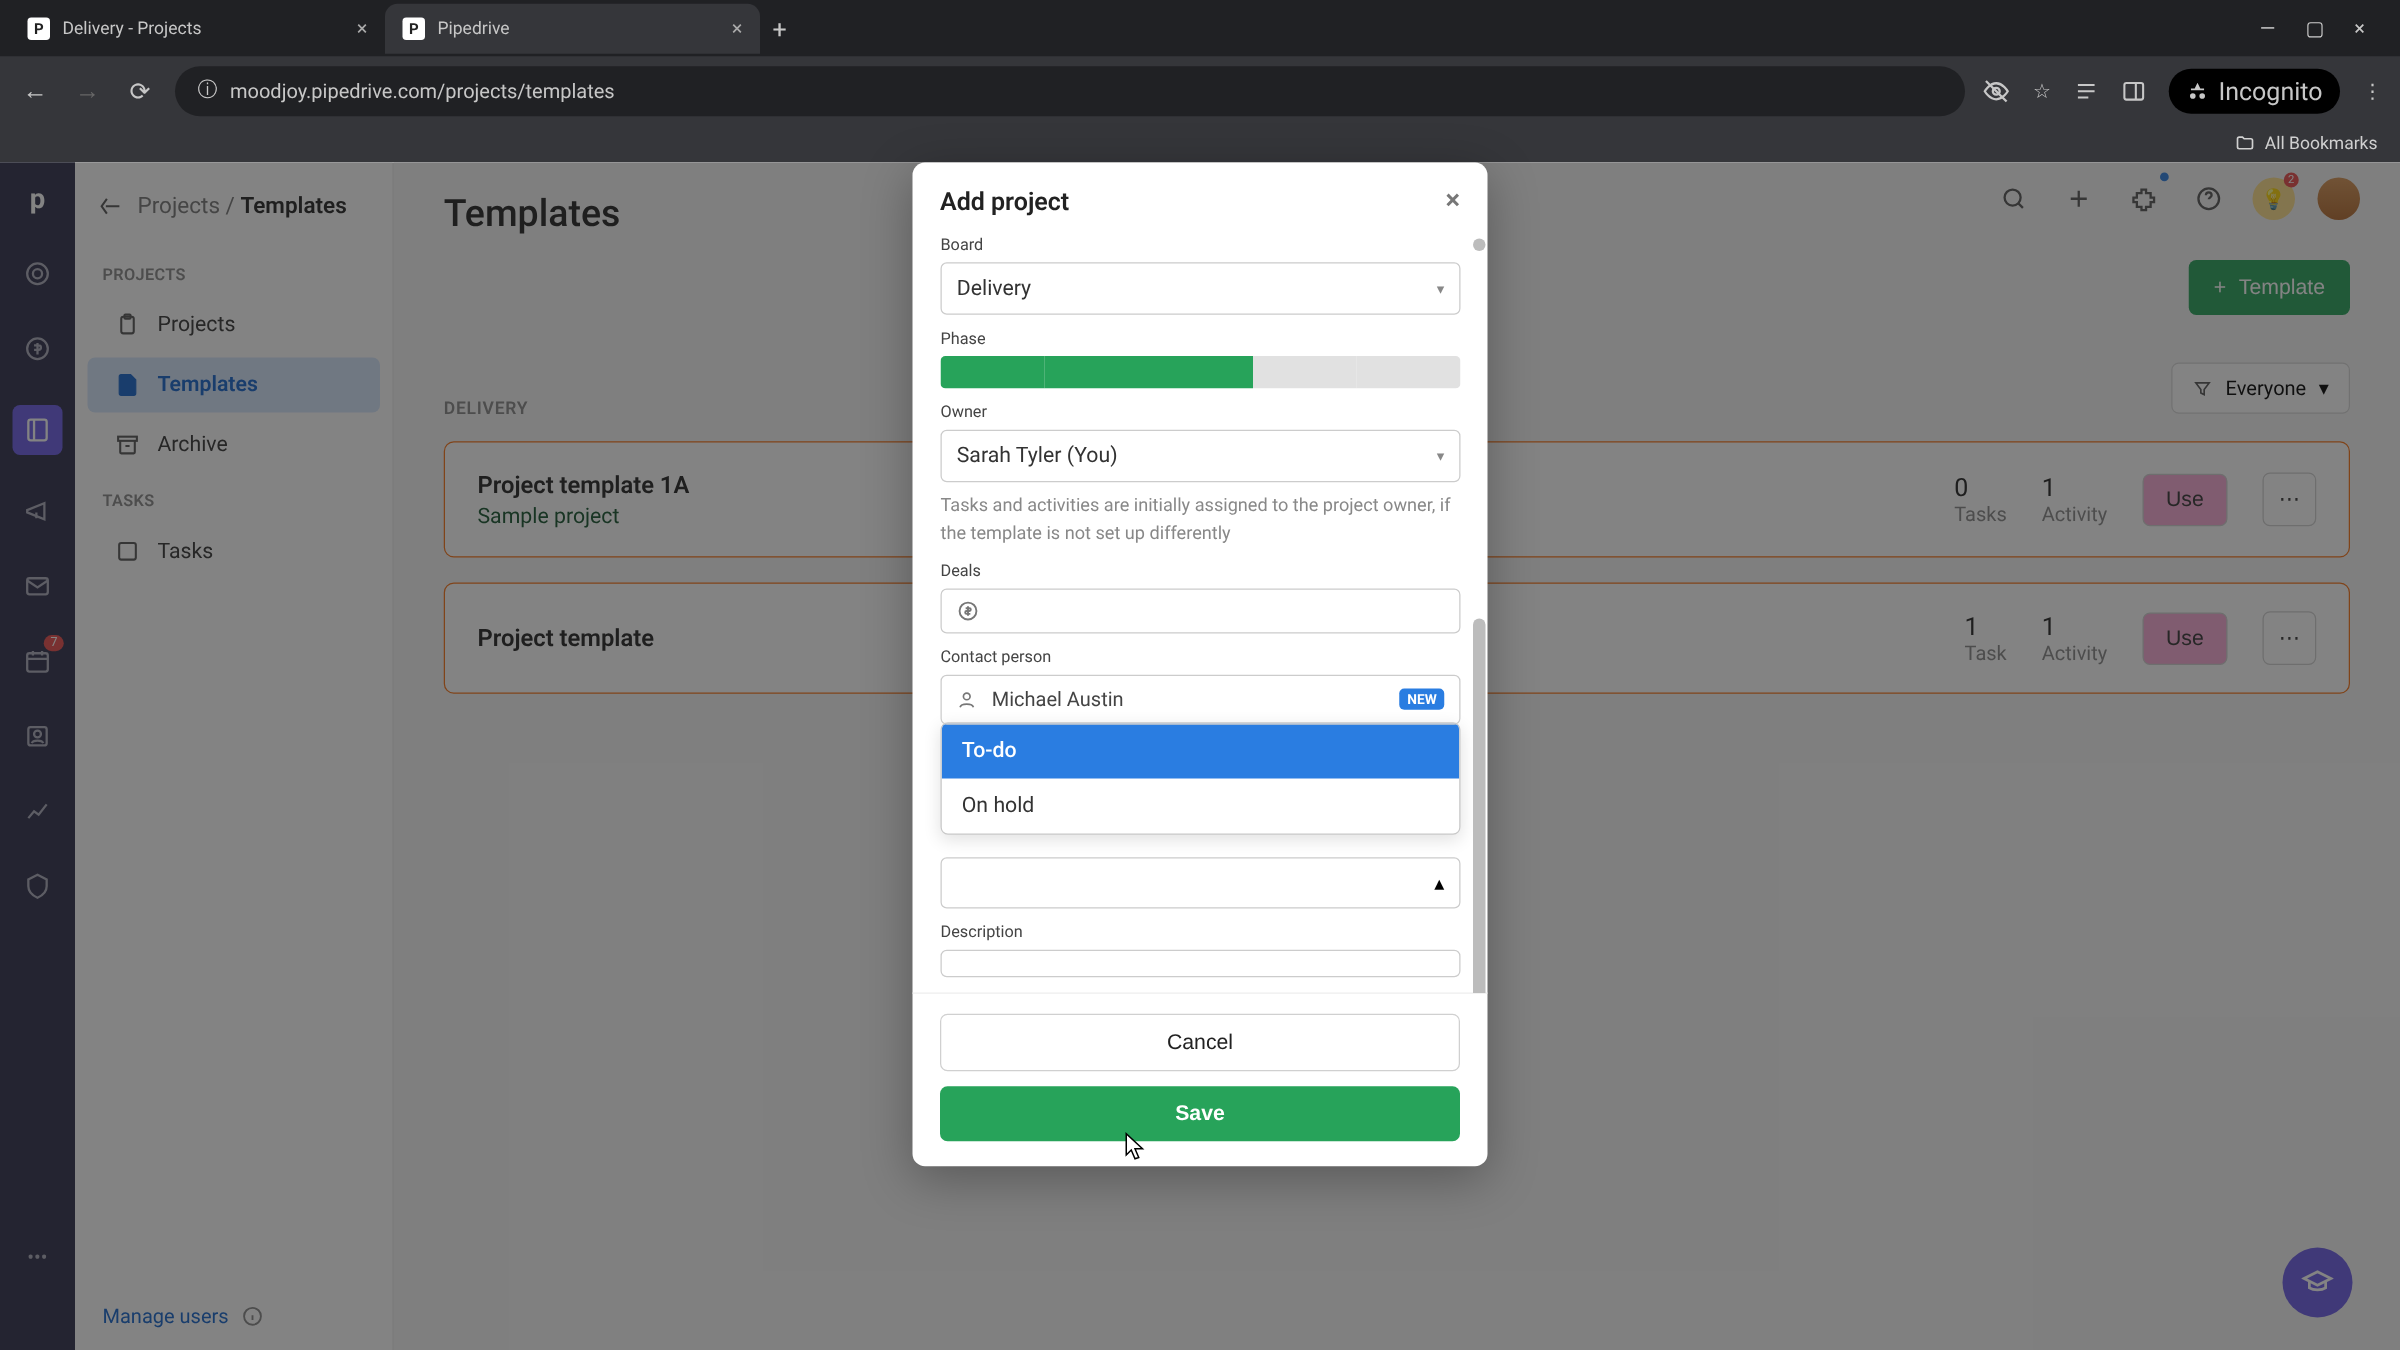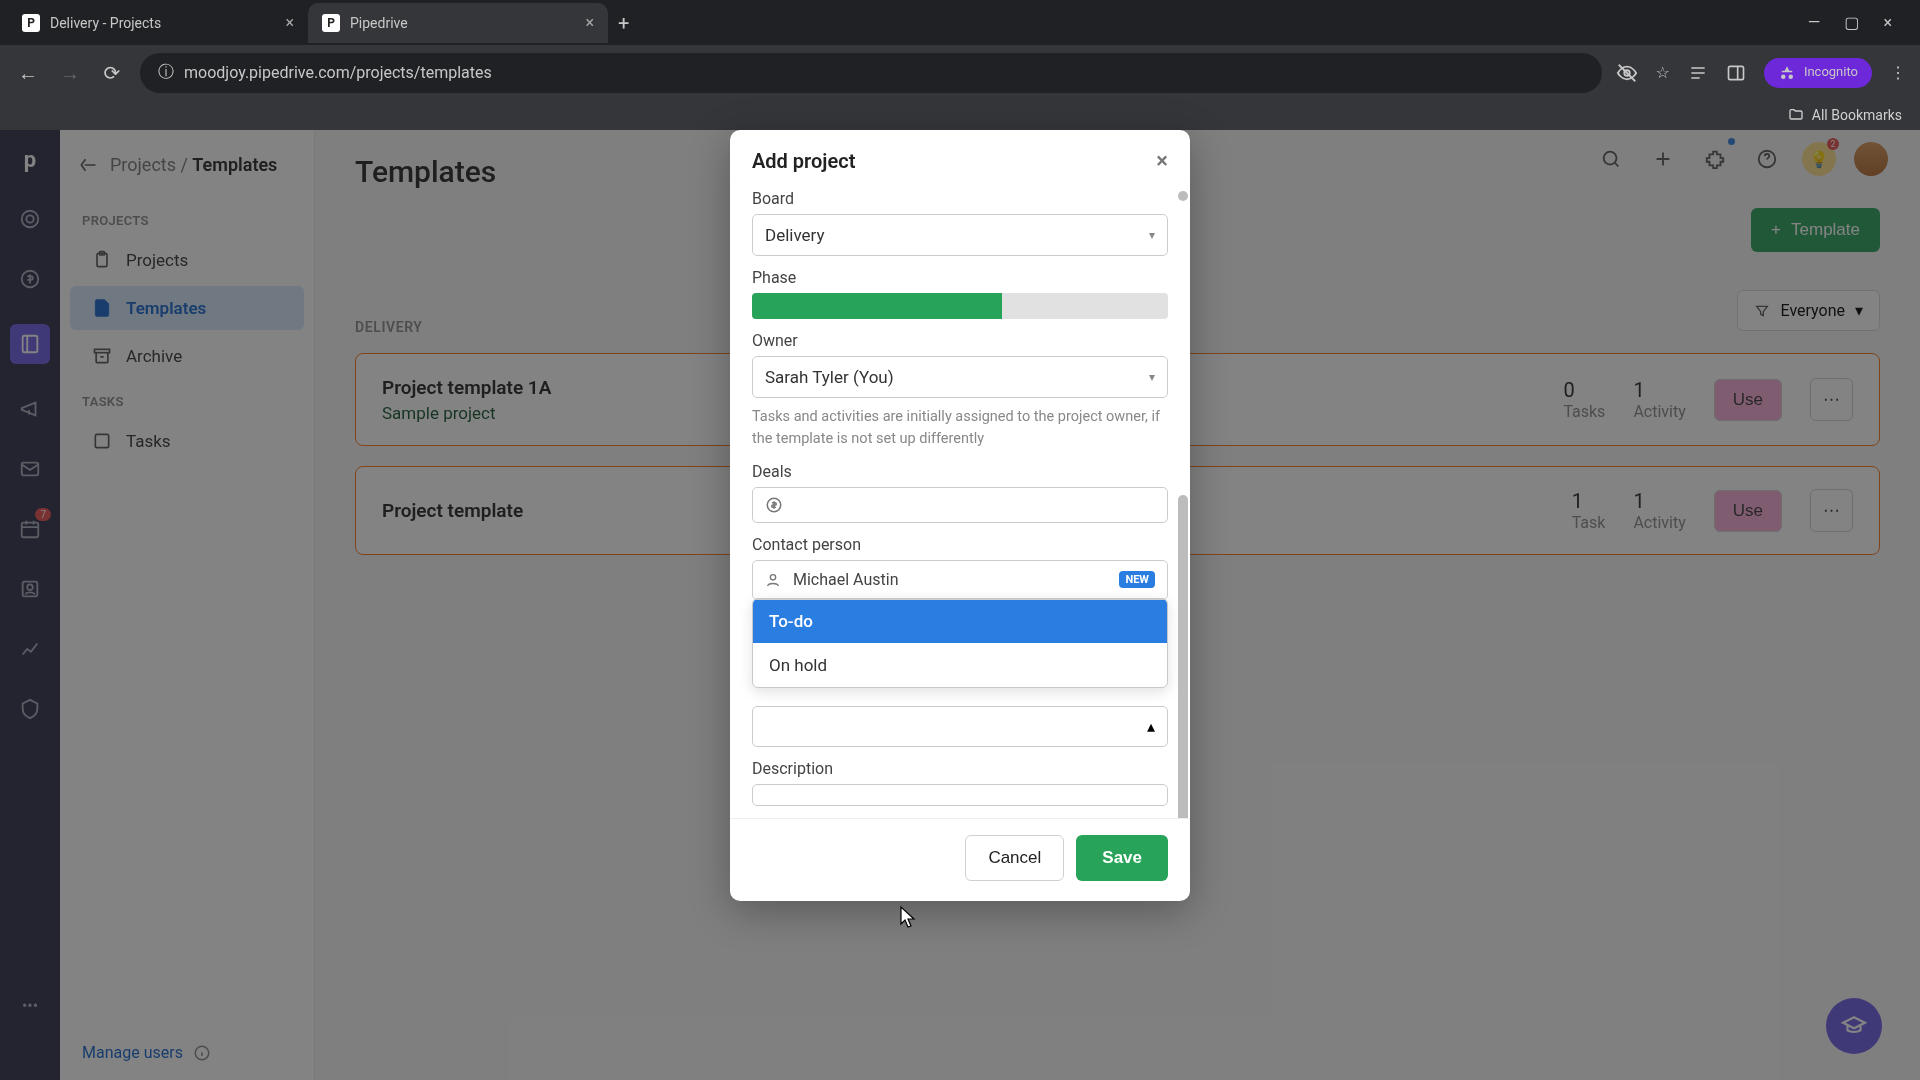--- a/index.html
+++ b/index.html
@@ -13,21 +13,21 @@
   .tab .favicon { width: 18px; height: 18px; background: #fff; border-radius: 3px; display: flex; align-items: center; justify-content: center; color: #222; font-weight: 700; font-size: 12px; }
   .tab .close { margin-left: auto; font-size: 16px; color: #aaa; }
   .new-tab { color: #c7c7c7; padding: 6px 10px; font-size: 20px; }
   .window-controls { margin-left: auto; display: flex; gap: 24px; padding-right: 20px; color: #c7c7c7; }
   .window-controls span { font-size: 16px; }
   .nav-bar { display: flex; align-items: center; gap: 14px; padding: 10px 14px; background: #35363a; height: 55px; }
   .nav-btn { width: 28px; height: 28px; display: flex; align-items: center; justify-content: center; color: #c7c7c7; font-size: 20px; border-radius: 50%; }
   .nav-btn.muted { color: #666; }
   .url-bar { flex: 1; background: #202124; border-radius: 24px; height: 40px; display: flex; align-items: center; padding: 0 18px; color: #c7c7c7; font-size: 16px; }
   .nav-icons { display: flex; align-items: center; gap: 18px; color: #c7c7c7; }
-  .incognito-chip { display: flex; gap: 8px; background: #6d28d9; padding: 6px 14px; border-radius: 20px; font-size: 13px; }
+  .incognito-chip { display: flex; align-items: center; gap: 8px; background: #000000; padding: 6px 14px; border-radius: 20px; font-size: 20px; }
   .bookmarks-row { display: flex; justify-content: flex-end; padding: 6px 18px; height: 30px; color: #d0d0d0; font-size: 14px; align-items: center; gap: 8px; background: #35363a; }
 
   
   .app { position: relative; height: 950px; background: #f7f7f7; display: flex; }
   .dimmer { position: absolute; inset: 0; background: rgba(30,30,30,0.55); z-index: 10; }
 
   .rail { width: 60px; background: #2d2e49; display: flex; flex-direction: column; align-items: center; padding-top: 14px; gap: 30px; position: relative; z-index: 1; }
   .rail-logo { width: 30px; height: 30px; color: #fff; display: flex; align-items: center; justify-content: center; font-weight: 700; font-size: 22px; }
   .rail-icon { width: 30px; height: 30px; display: flex; align-items: center; justify-content: center; color: #aab; position: relative; }
   .rail-icon.active { background: #6b5ce7; border-radius: 6px; color: #fff; padding: 6px; width: 40px; height: 40px; }
@@ -64,37 +64,37 @@
   .stat .lbl { font-size: 16px; color: #888; }
   .use-btn { background: #f9a8d4; border: 1px solid #d0d0d0; border-radius: 6px; padding: 10px 18px; font-size: 17px; color: #333; }
   .more-btn { background: #fff; border: 1px solid #d0d0d0; border-radius: 6px; padding: 10px 12px; font-size: 17px; color: #333; }
 
   
   .modal-wrap { position: absolute; left: 50%; top: 130px; transform: translateX(-50%); z-index: 20; }
   .modal { width: 460px; background: #fff; border-radius: 10px; box-shadow: 0 10px 40px rgba(0,0,0,0.3); display: flex; flex-direction: column; max-height: 900px; }
   .modal-header { display: flex; align-items: center; justify-content: space-between; padding: 18px 22px 12px; font-size: 20px; font-weight: 600; color: #222; }
   .modal-close { font-size: 22px; color: #777; cursor: pointer; }
   .modal-body { padding: 4px 22px 12px; overflow: auto; position: relative; }
-  .mlabel { font-size: 16px; color: #444; margin-top: 12px; margin-bottom: 6px; }
+  .mlabel { font-size: 13px; color: #444; margin-top: 12px; margin-bottom: 6px; }
   .mselect { border: 1px solid #ccc; border-radius: 5px; padding: 10px 12px; font-size: 17px; color: #333; display: flex; justify-content: space-between; align-items: center; background: #fff; }
   .mselect .caret { color: #888; font-size: 12px; }
   .phase-bar { display: flex; height: 26px; border-radius: 4px; overflow: hidden; margin-top: 6px; }
   .phase-seg { flex: 1; background: #e1e1e1; position: relative; }
   .phase-seg.filled { background: #27a35a; }
   .phase-seg:not(:last-child)::after { content: ''; position: absolute; right: -8px; top: 0; border-left: 8px solid inherit; border-top: 13px solid transparent; border-bottom: 13px solid transparent; z-index: 1; }
   .phase-seg.filled:not(:last-child)::after { border-left-color: #27a35a; }
   .helper { font-size: 14.5px; color: #888; margin-top: 8px; line-height: 1.5; }
   .input-icon { border: 1px solid #ccc; border-radius: 5px; padding: 8px 12px; display: flex; align-items: center; gap: 10px; }
   .contact-box { border: 1px solid #ccc; border-radius: 5px; padding: 8px 12px; display: flex; align-items: center; gap: 12px; position: relative; height: 40px; overflow: hidden; }
   .new-chip { background: #2a7de1; color: #fff; font-size: 11px; padding: 2px 6px; border-radius: 4px; font-weight: 700; margin-left: auto; }
   .dropdown-panel { border: 1px solid #c8c8c8; border-radius: 6px; box-shadow: 0 4px 14px rgba(0,0,0,0.12); background: #fff; margin-top: -2px; overflow: hidden; }
   .dd-opt { padding: 12px 16px; font-size: 17px; color: #333; }
   .dd-opt.sel { background: #2a7de1; color: #fff; font-weight: 500; }
   .trigger-select { border: 1px solid #ccc; border-radius: 5px; padding: 10px 12px; display: flex; justify-content: flex-end; align-items: center; margin-top: 18px; position: relative; }
-  .modal-footer { display: flex; justify-content: flex-end; gap: 12px; padding: 16px 22px 20px; border-top: 1px solid #eee; }
+  .modal-footer { display: flex; justify-content: flex-end; gap: 12px; padding: 16px 22px 20px; border-top: 1px solid #eee; flex-direction: column; }
   .btn-cancel { background: #fff; border: 1px solid #d0d0d0; border-radius: 6px; padding: 12px 22px; font-size: 17px; color: #222; }
   .btn-save { background: #27a35a; border: none; border-radius: 6px; padding: 12px 26px; font-size: 17px; color: #fff; font-weight: 600; }
 
   .scroll-indicator { position: absolute; right: 2px; width: 10px; background: #bcbcbc; border-radius: 5px; }
 
   .fab { position: absolute; right: 38px; bottom: 26px; width: 56px; height: 56px; border-radius: 50%; background: #6b5ce7; display: flex; align-items: center; justify-content: center; color: #fff; z-index: 5; }
 
   .cursor-ptr { position: absolute; z-index: 30; width: 24px; height: 24px; }
 
   svg { display: block; }

